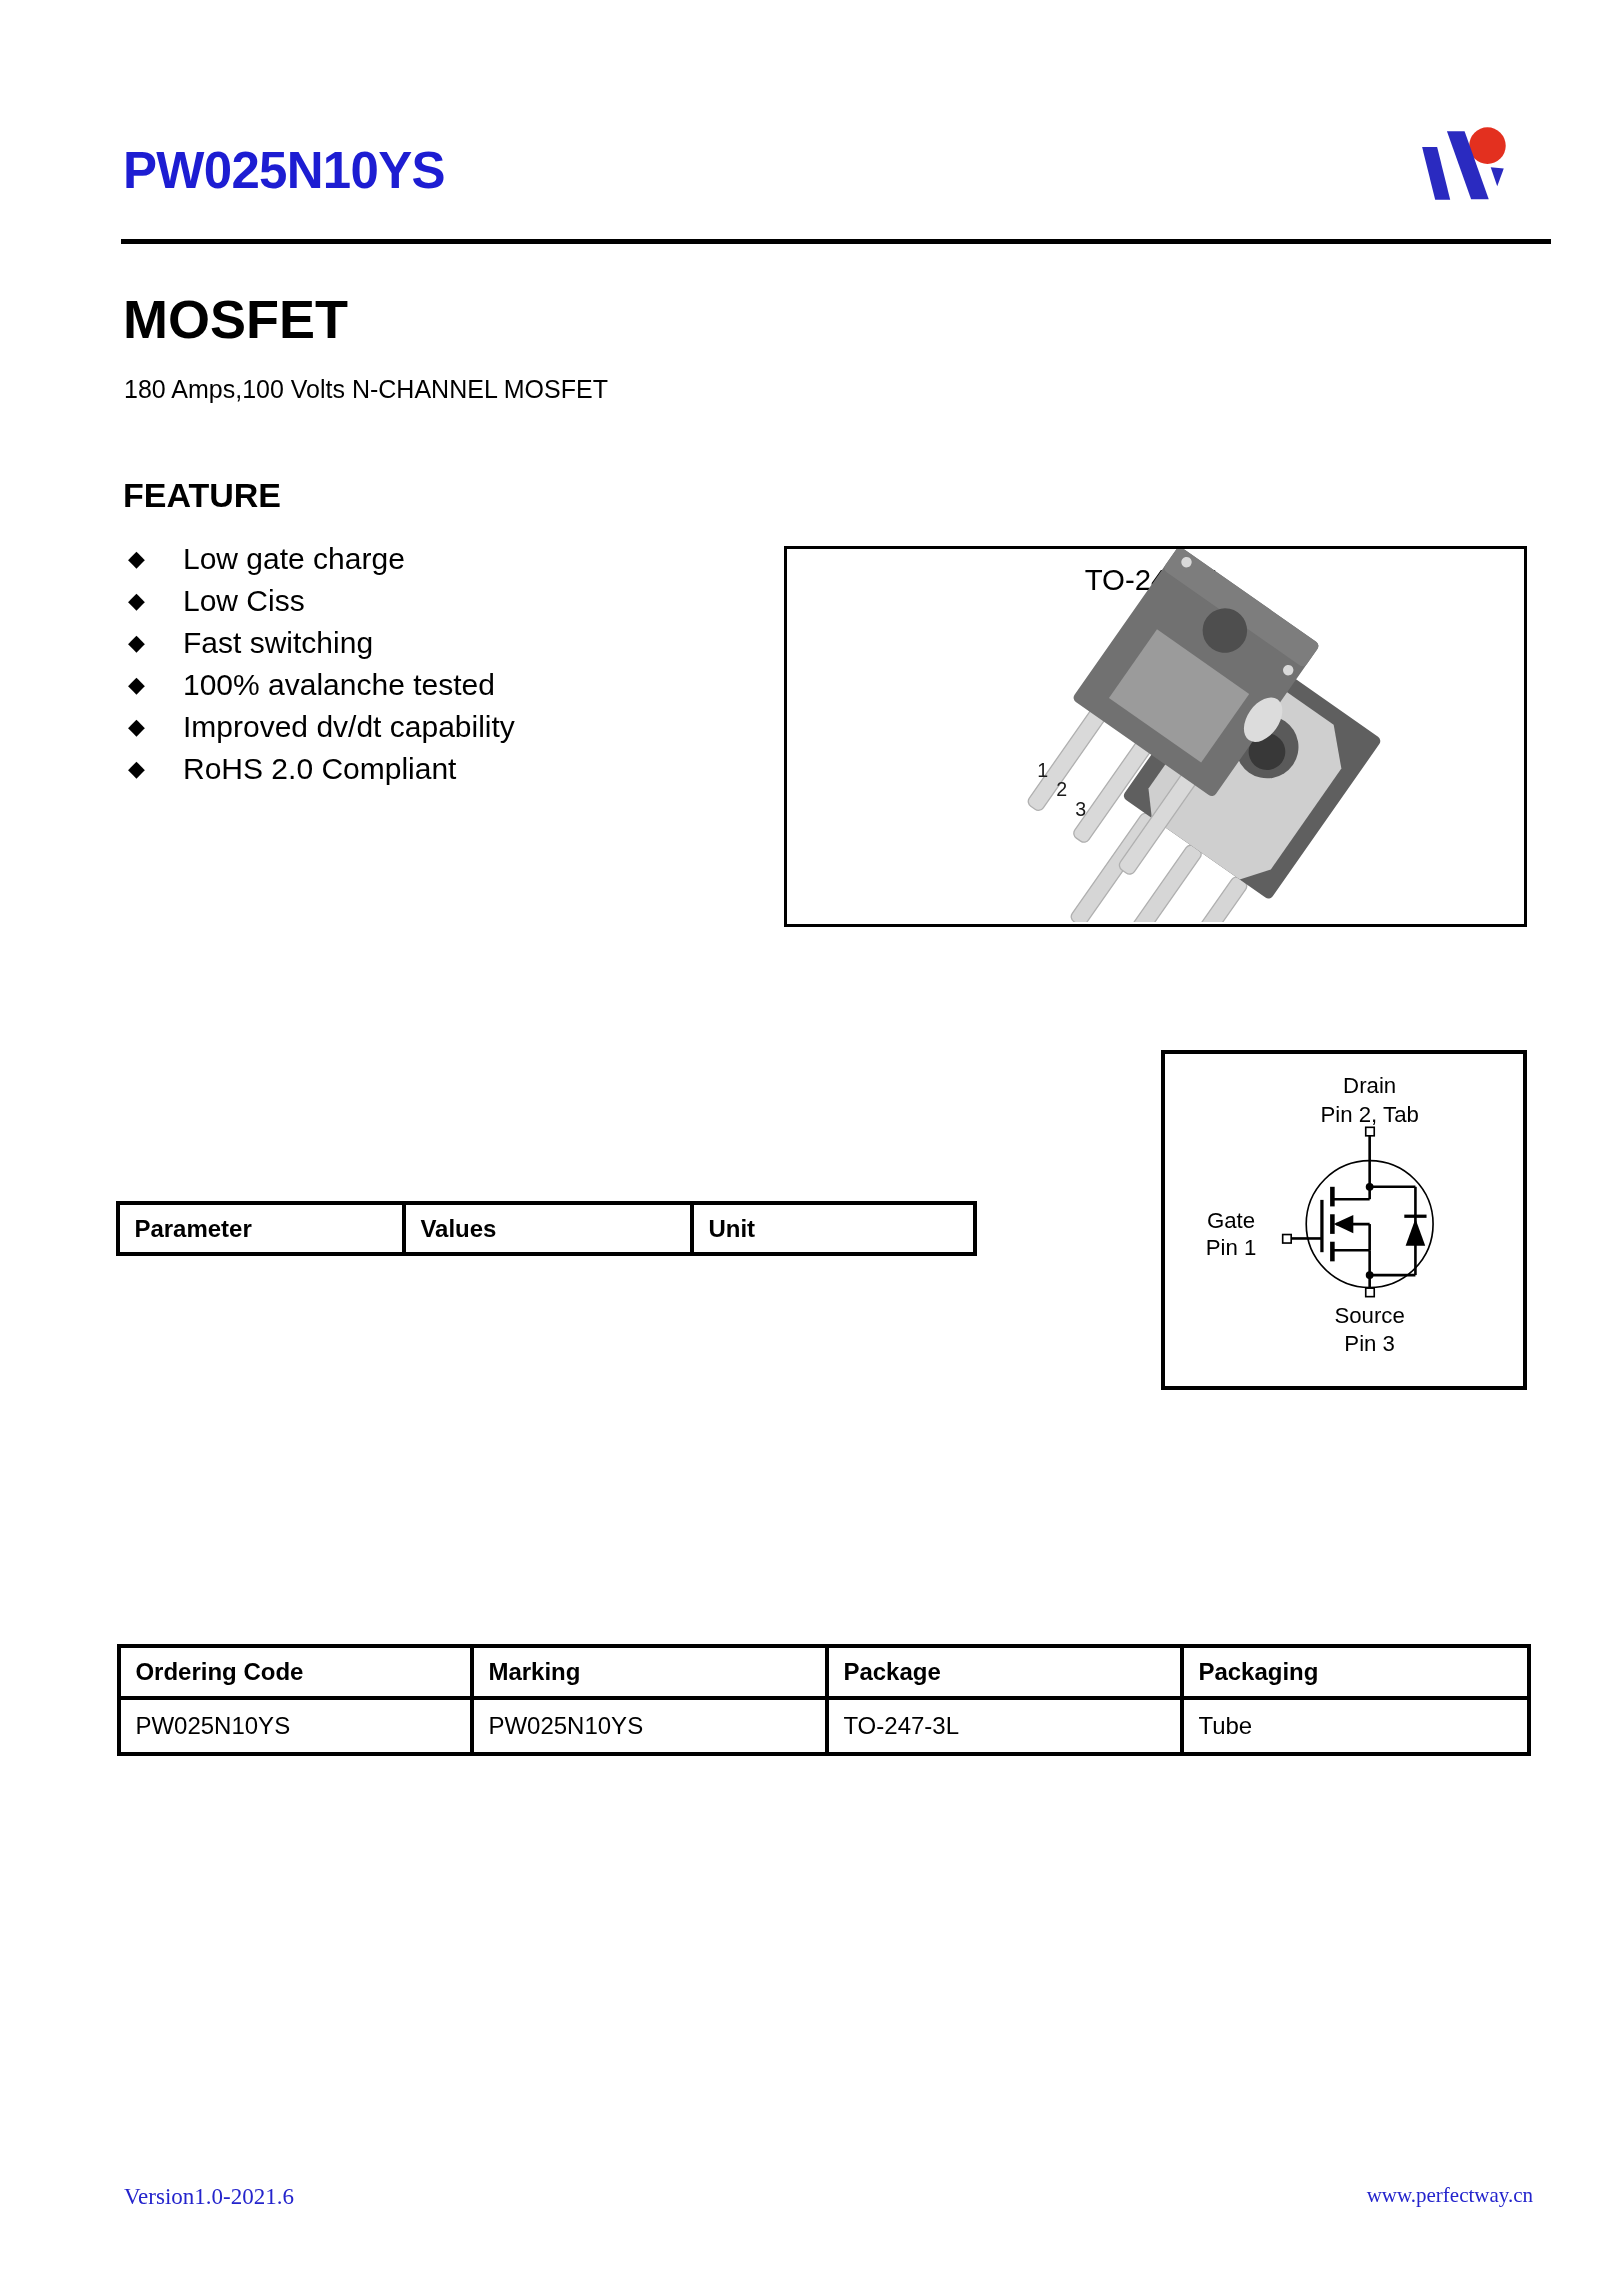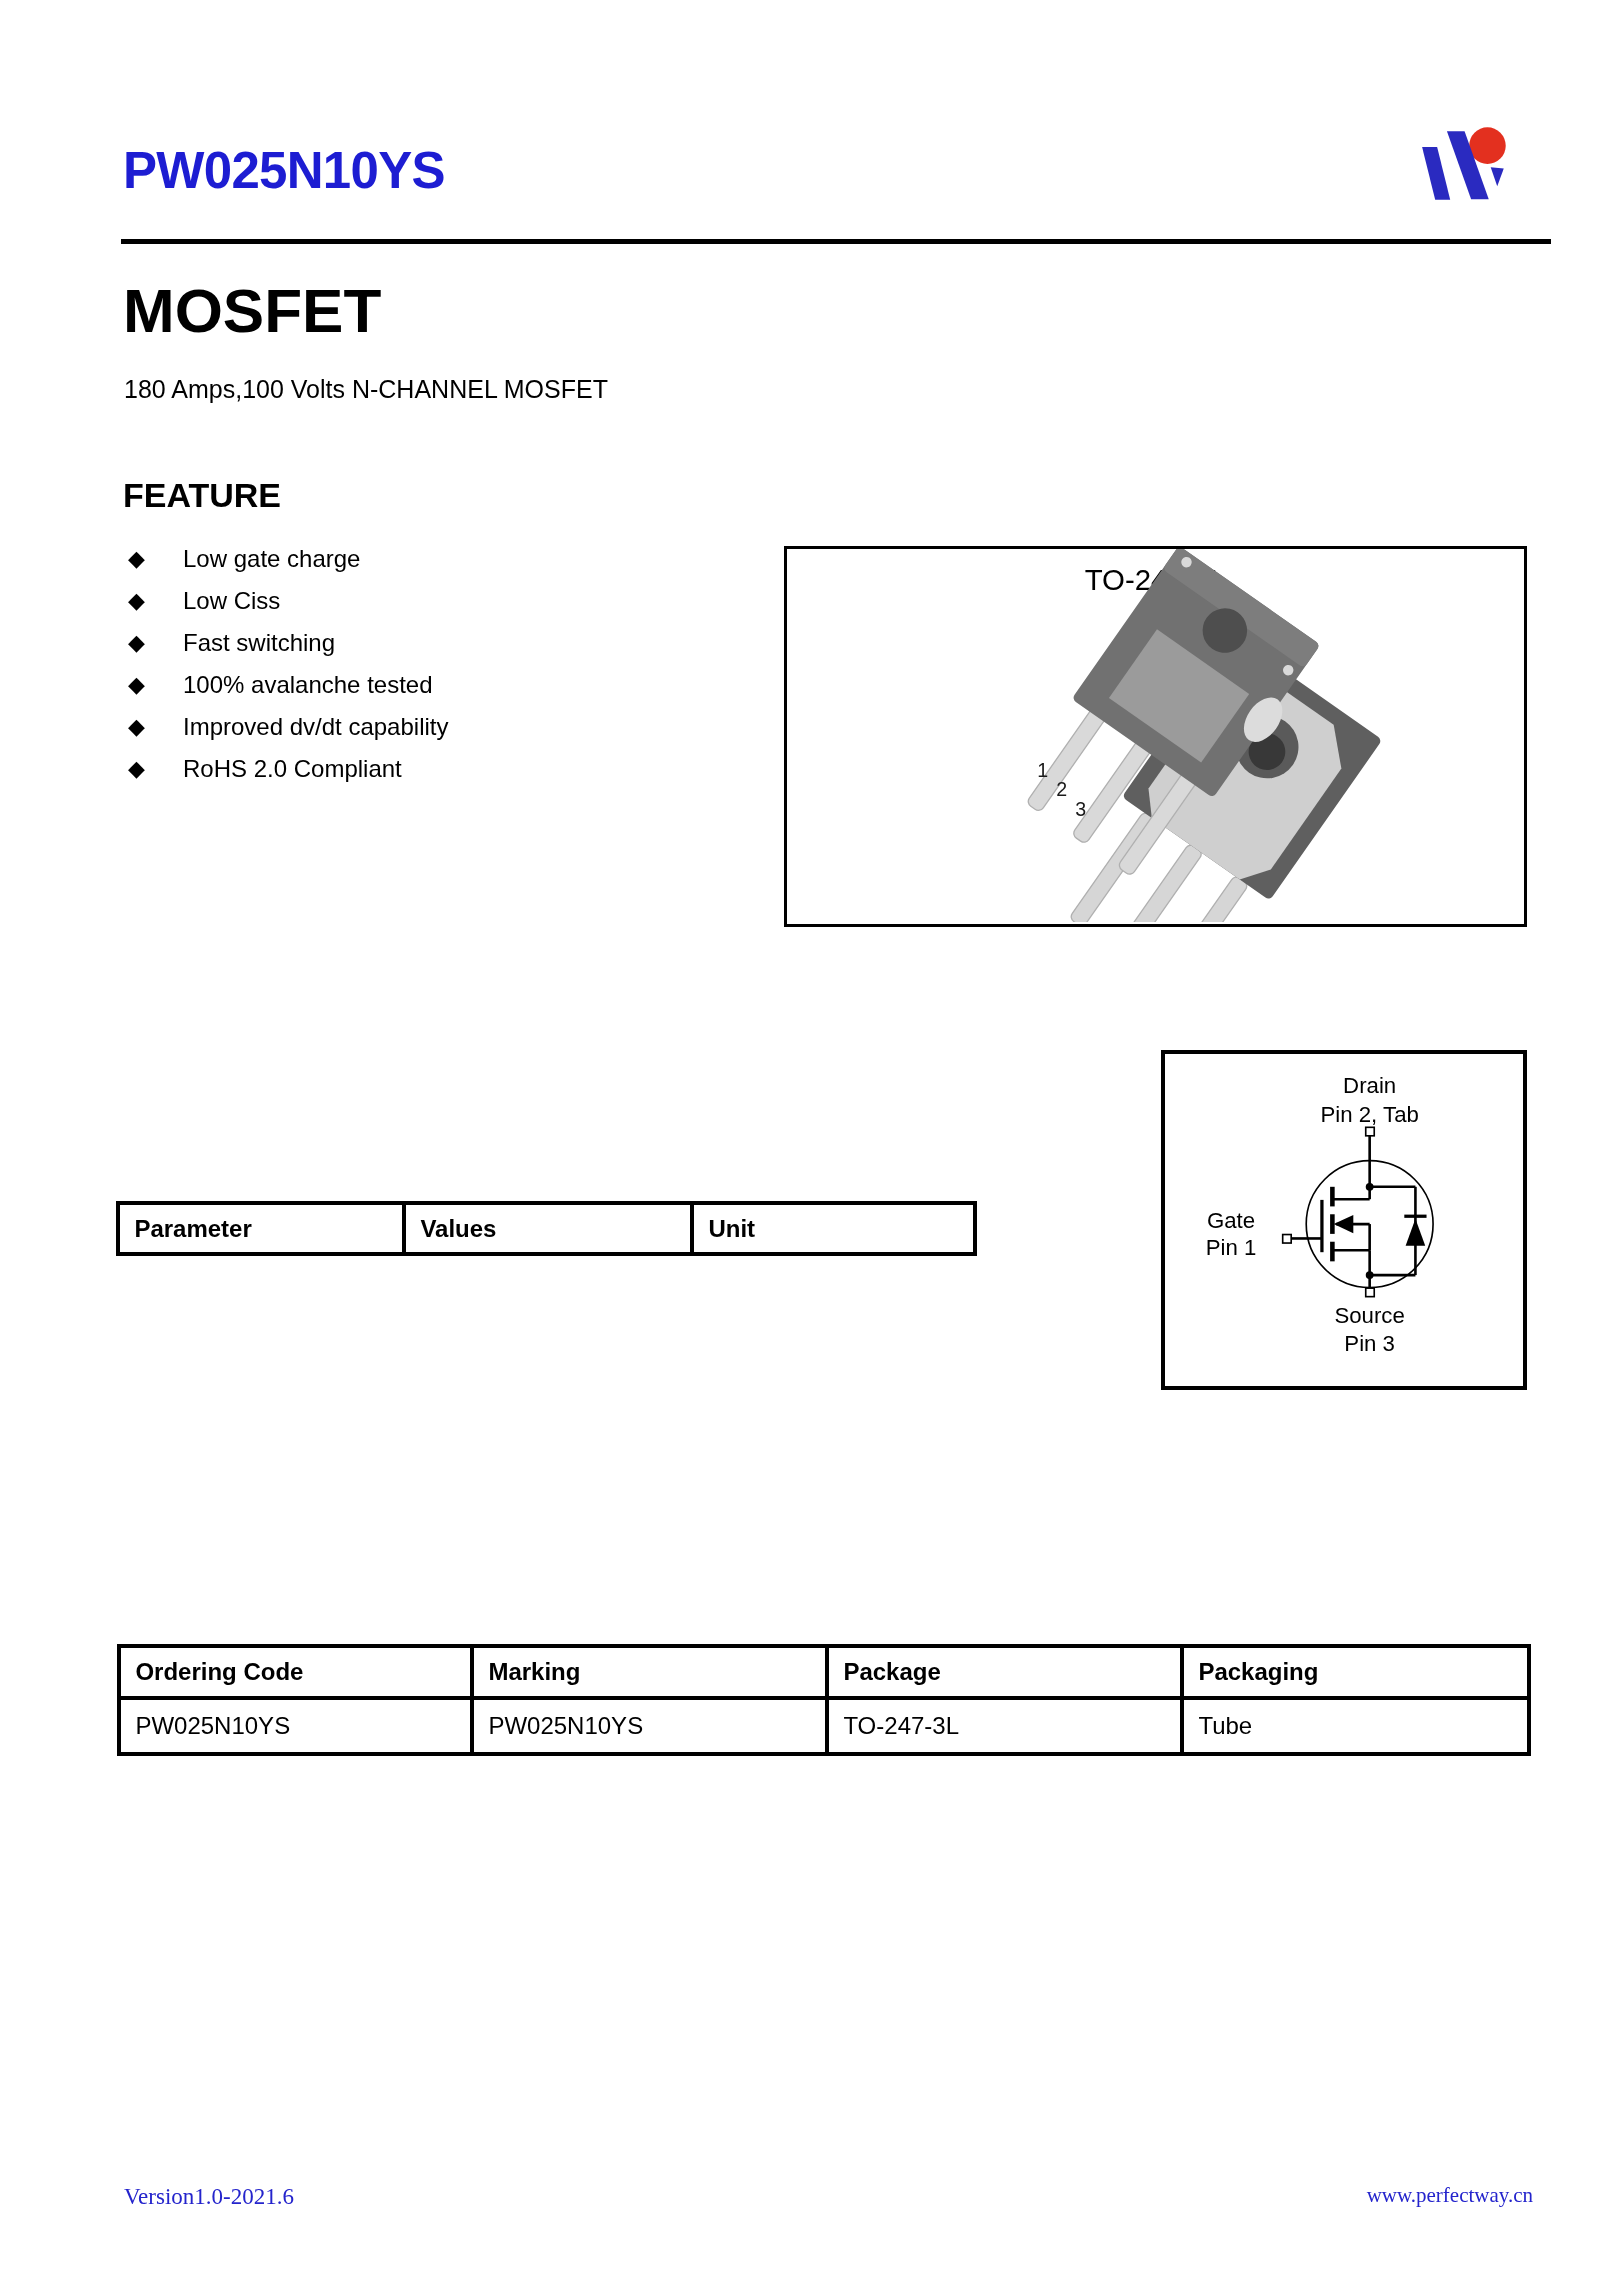--- a/index.html
+++ b/index.html
@@ -22,27 +22,27 @@
   }
   .abs{position:absolute;}
   .part-number{
     left:123px;top:145px;
     font-size:51px;font-weight:700;line-height:1;
     color:var(--accent-blue);
     letter-spacing:-0.7px;
   }
   .logo{left:1411px;top:111px;width:98px;height:98px;}
   .header-rule{left:121px;top:239px;width:1430px;height:5.2px;background:var(--ink);}
-  .doc-title{left:123px;top:280px;font-size:62px;font-weight:700;line-height:1;}
+  .doc-title{left:123px;top:292px;font-size:54px;font-weight:700;line-height:1;}
   .doc-subtitle{left:124px;top:374px;font-size:25px;line-height:1.2;}
   .feature-heading{left:123px;top:478px;font-size:34px;font-weight:700;line-height:1;}
   .feature-list{left:128px;top:538px;width:589px;list-style:none;margin:0;padding:0;}
   .feature-list li{height:42px;display:flex;align-items:center;}
   .bullet{width:55px;font-size:22px;line-height:1;flex:0 0 55px;}
-  .feature-text{font-size:24px;line-height:1;}
+  .feature-text{font-size:30px;line-height:1;}
   .package-box{
     left:784px;top:546px;width:743px;height:381px;
     border:3.9px solid var(--ink);background:#fff;
   }
   .package-title{
     position:absolute;left:0;top:15.7px;width:100%;
     text-align:center;font-size:29.4px;line-height:1;
   }
   .package-svg{position:absolute;left:0;top:0;width:736px;height:373px;}
   .symbol-box{

